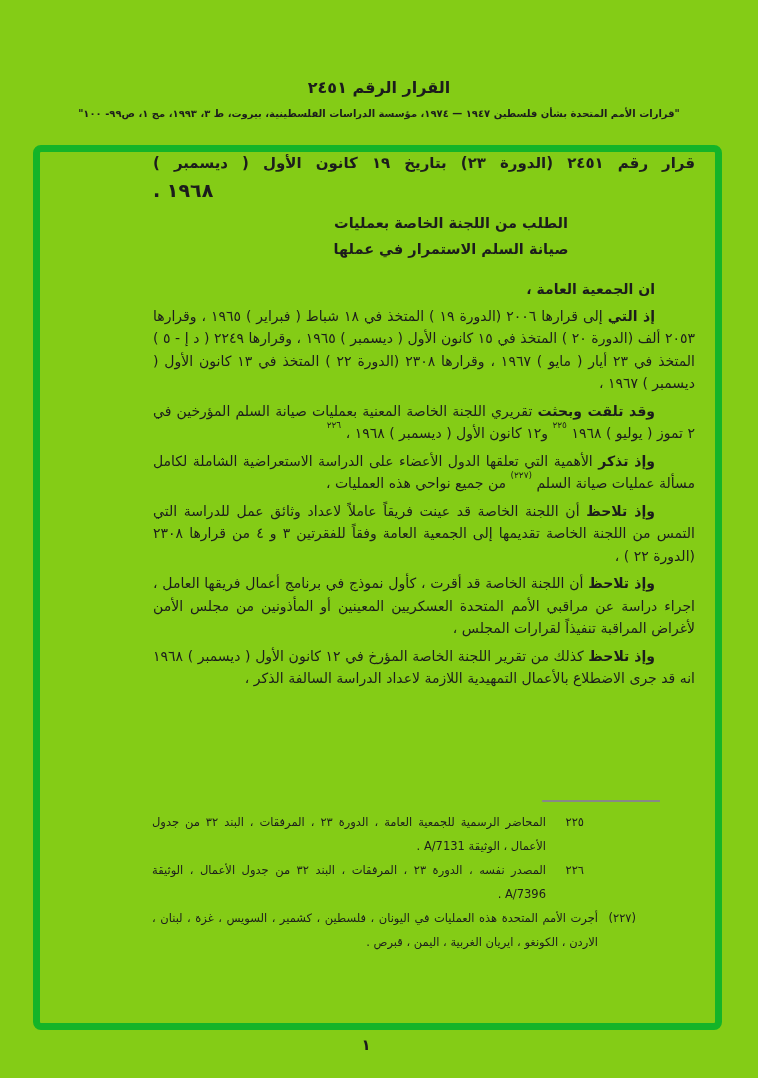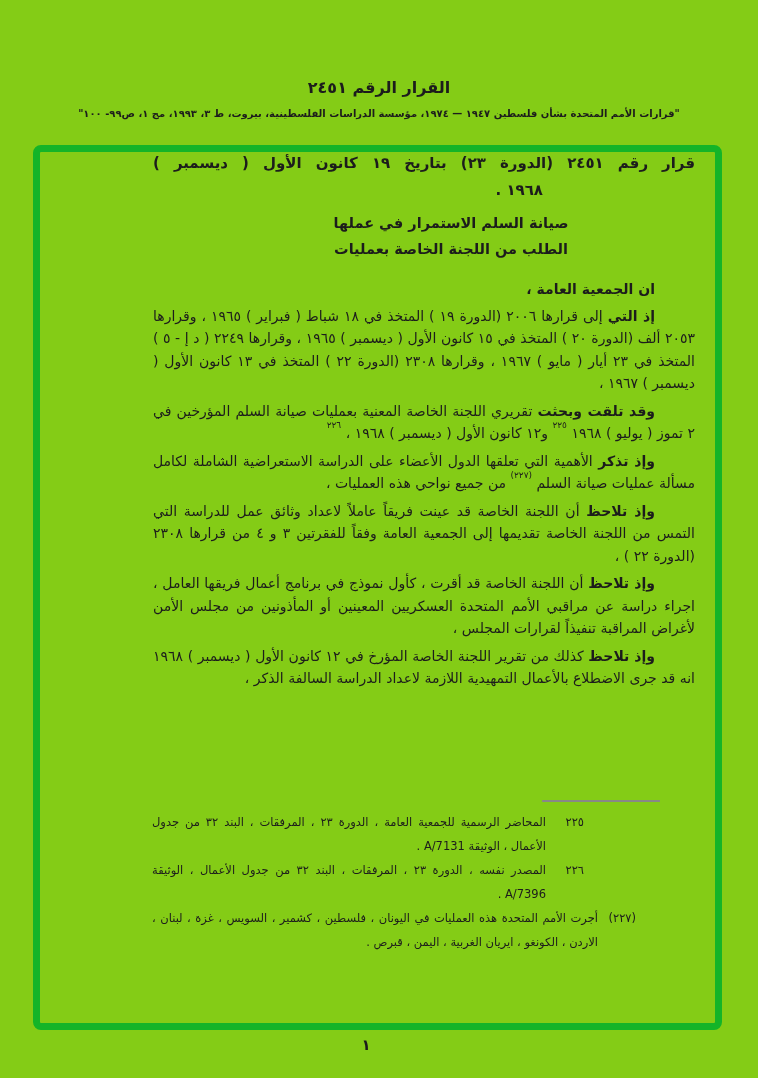--- a/index.html
+++ b/index.html
@@ -52,23 +52,23 @@
   }
   .res-title-line1 {
     font-weight: bold;
     font-size: 15px;
     line-height: 27px;
     text-align: justify;
     text-align-last: justify;
   }
   .res-title-line2 {
     font-weight: bold;
-    font-size: 15px;
+    font-size: 19px;
     line-height: 27px;
-    text-align: right;
+    text-align: left;
     padding-left: 0;
     margin-left: auto;
     margin-right: 152px;
   }
   .res-subject {
     margin-top: 6px;
     margin-bottom: 16px;
     text-align: center;
     padding-left: 54px;
     font-weight: bold;
@@ -142,22 +142,22 @@
   <div class="doc-header-source">"قرارات الأمم المتحدة بشأن فلسطين ١٩٤٧ — ١٩٧٤، مؤسسة الدراسات الفلسطينية، بيروت، ط ٣، ١٩٩٣، مج ١، ص٩٩- ١٠٠"</div>
 
   <div class="green-frame"></div>
 
   <div class="content">
 
     <div class="res-title-line1">قرار رقم ٢٤٥١ (الدورة ٢٣) بتاريخ ١٩  كانون الأول ( ديسمبر )</div>
     <div class="res-title-line2">١٩٦٨ .</div>
 
     <div class="res-subject">
+      <div>الطلب من اللجنة الخاصة بعمليات</div>
       <div>صيانة السلم الاستمرار في عملها</div>
-      <div>الطلب من اللجنة الخاصة بعمليات</div>
     </div>
 
     <div class="opening">ان الجمعية العامة ،</div>
 
     <p class="para"><b>إذ التي</b><span> إلى قرارها ٢٠٠٦ (الدورة ١٩ ) المتخذ في ١٨ شباط ( فبراير ) ١٩٦٥ ، وقرارها ٢٠٥٣ ألف (الدورة ٢٠ ) المتخذ في ١٥ كانون الأول ( ديسمبر ) ١٩٦٥ ، وقرارها ٢٢٤٩ ( د إ - ٥ ) المتخذ في ٢٣ أيار ( مايو ) ١٩٦٧ ، وقرارها ٢٣٠٨ (الدورة ٢٢ ) المتخذ في ١٣ كانون الأول ( ديسمبر ) ١٩٦٧ ،</span></p>
 
     <p class="para"><b>وقد تلقت وبحثت</b><span> تقريري اللجنة الخاصة المعنية بعمليات صيانة السلم المؤرخين في ٢ تموز ( يوليو ) ١٩٦٨ </span><sup>٢٢٥</sup><span> و١٢ كانون الأول ( ديسمبر ) ١٩٦٨ ، </span><sup>٢٢٦</sup></p>
 
     <p class="para"><b>وإذ تذكر</b><span> الأهمية التي تعلقها الدول الأعضاء على الدراسة الاستعراضية الشاملة لكامل مسألة عمليات صيانة السلم </span><sup>(٢٢٧)</sup><span> من جميع نواحي هذه العمليات ،</span></p>
 

